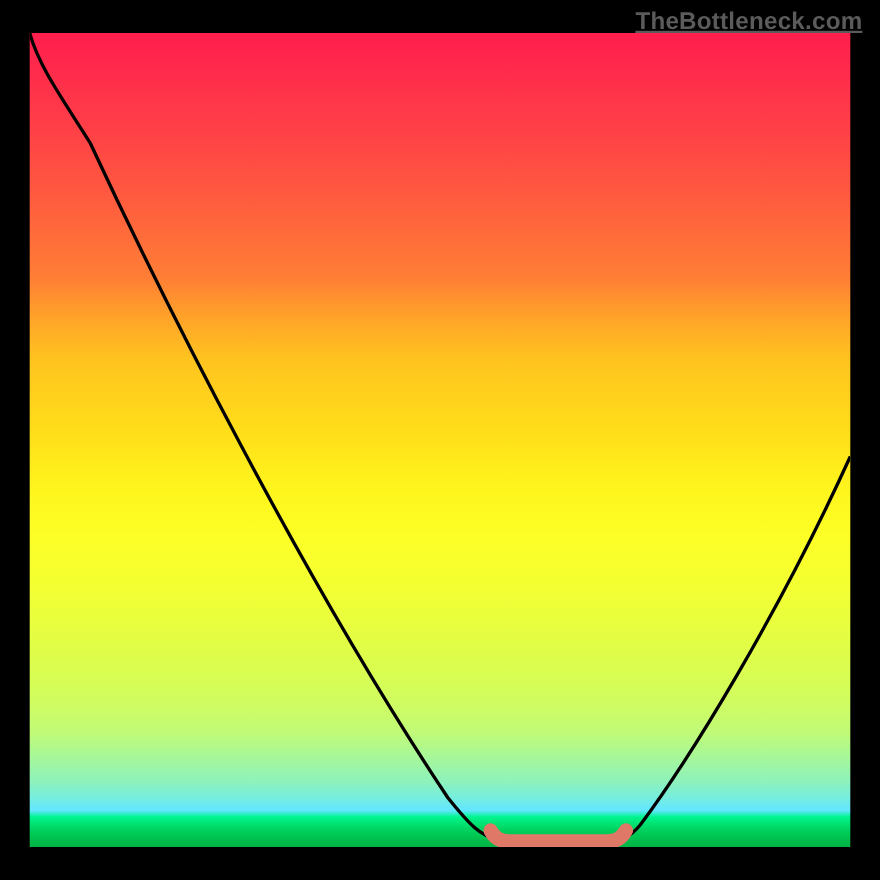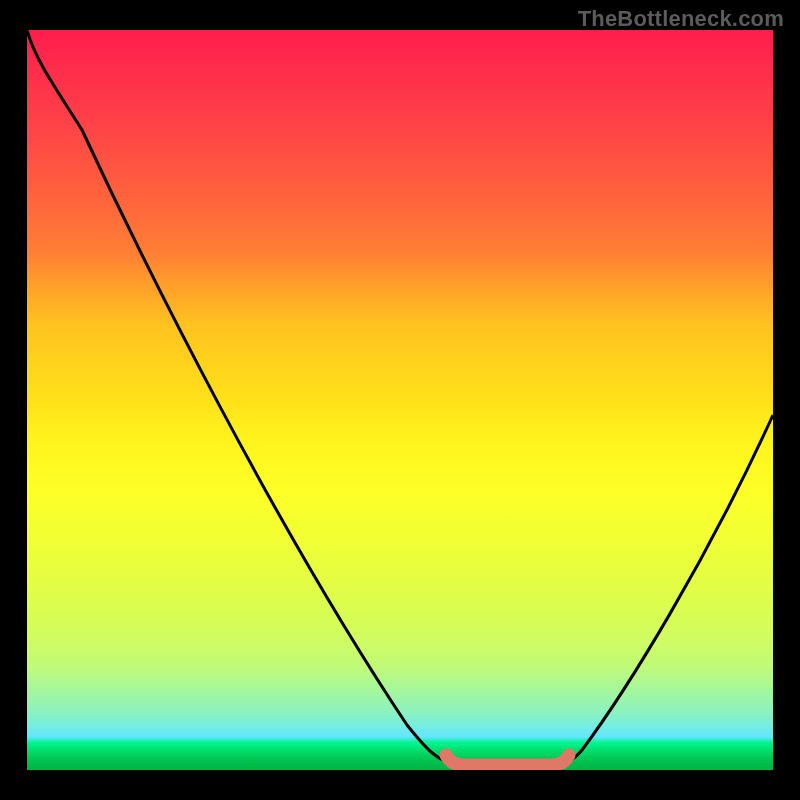--- a/index.html
+++ b/index.html
@@ -20,20 +20,21 @@
   }
   .watermark {
     position: absolute;
     top: 6px;
     right: 16px;
     font-size: 22px;
     font-weight: 600;
     color: #5b5b5b;
     letter-spacing: 0.2px;
     z-index: 20;
+    text-decoration: underline;
   }
   .plot-frame {
     position: absolute;
     top: 30px;
     left: 27px;
     width: 746px;
     height: 740px;
     background: #000;
   }
   .gradient-bg {

